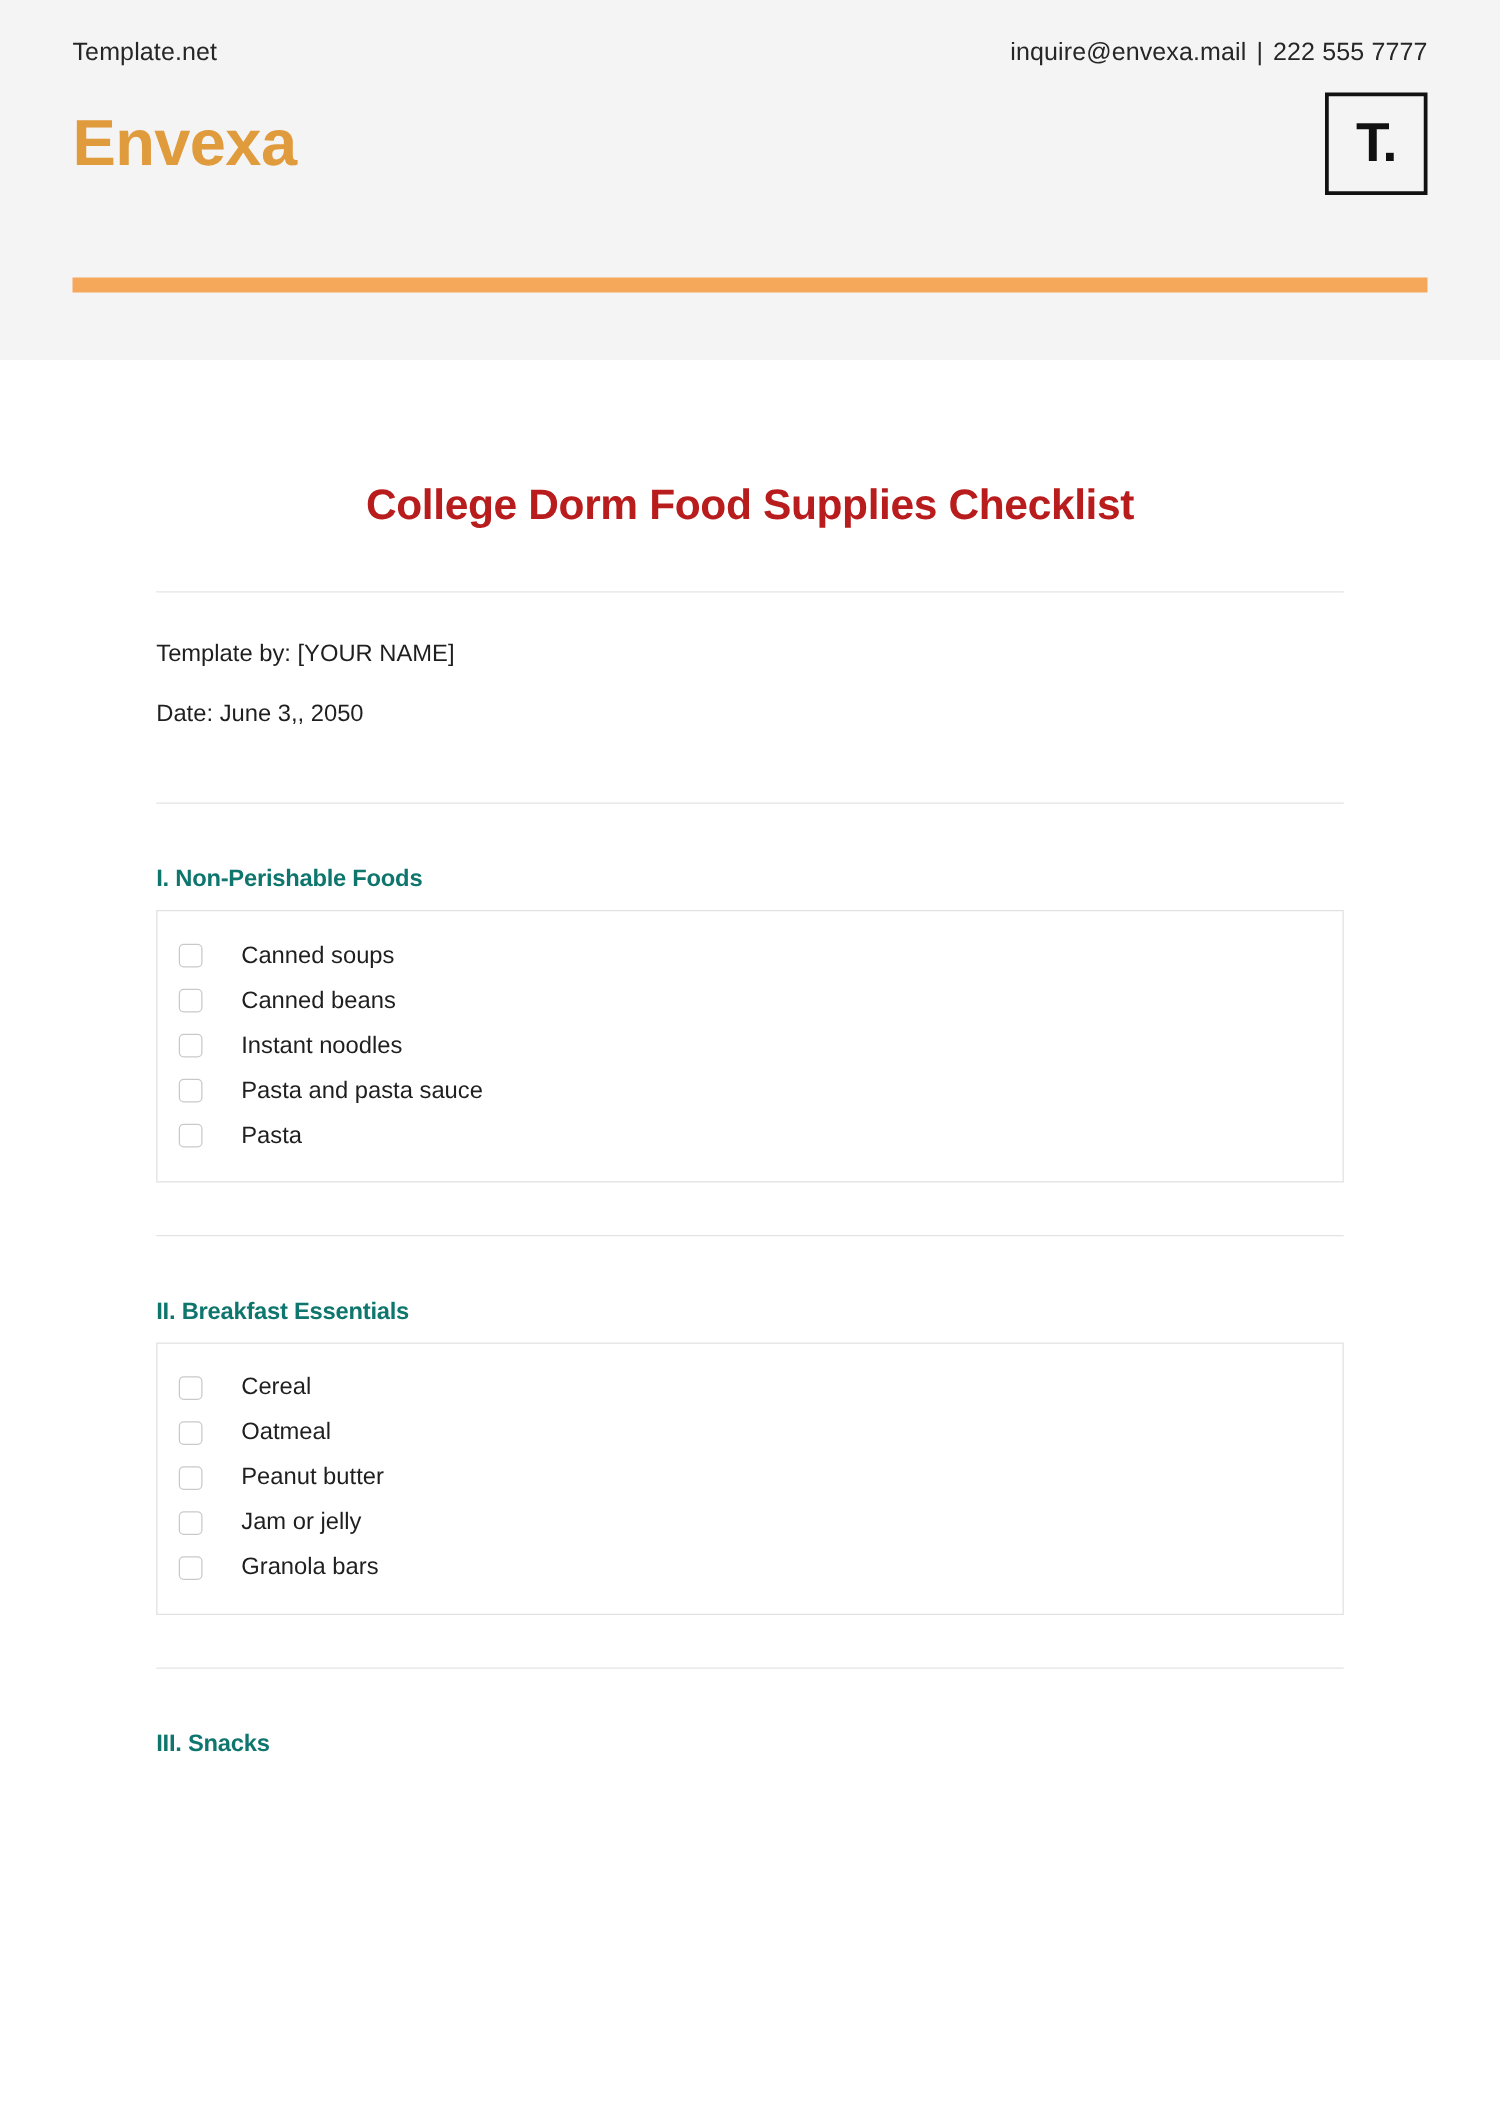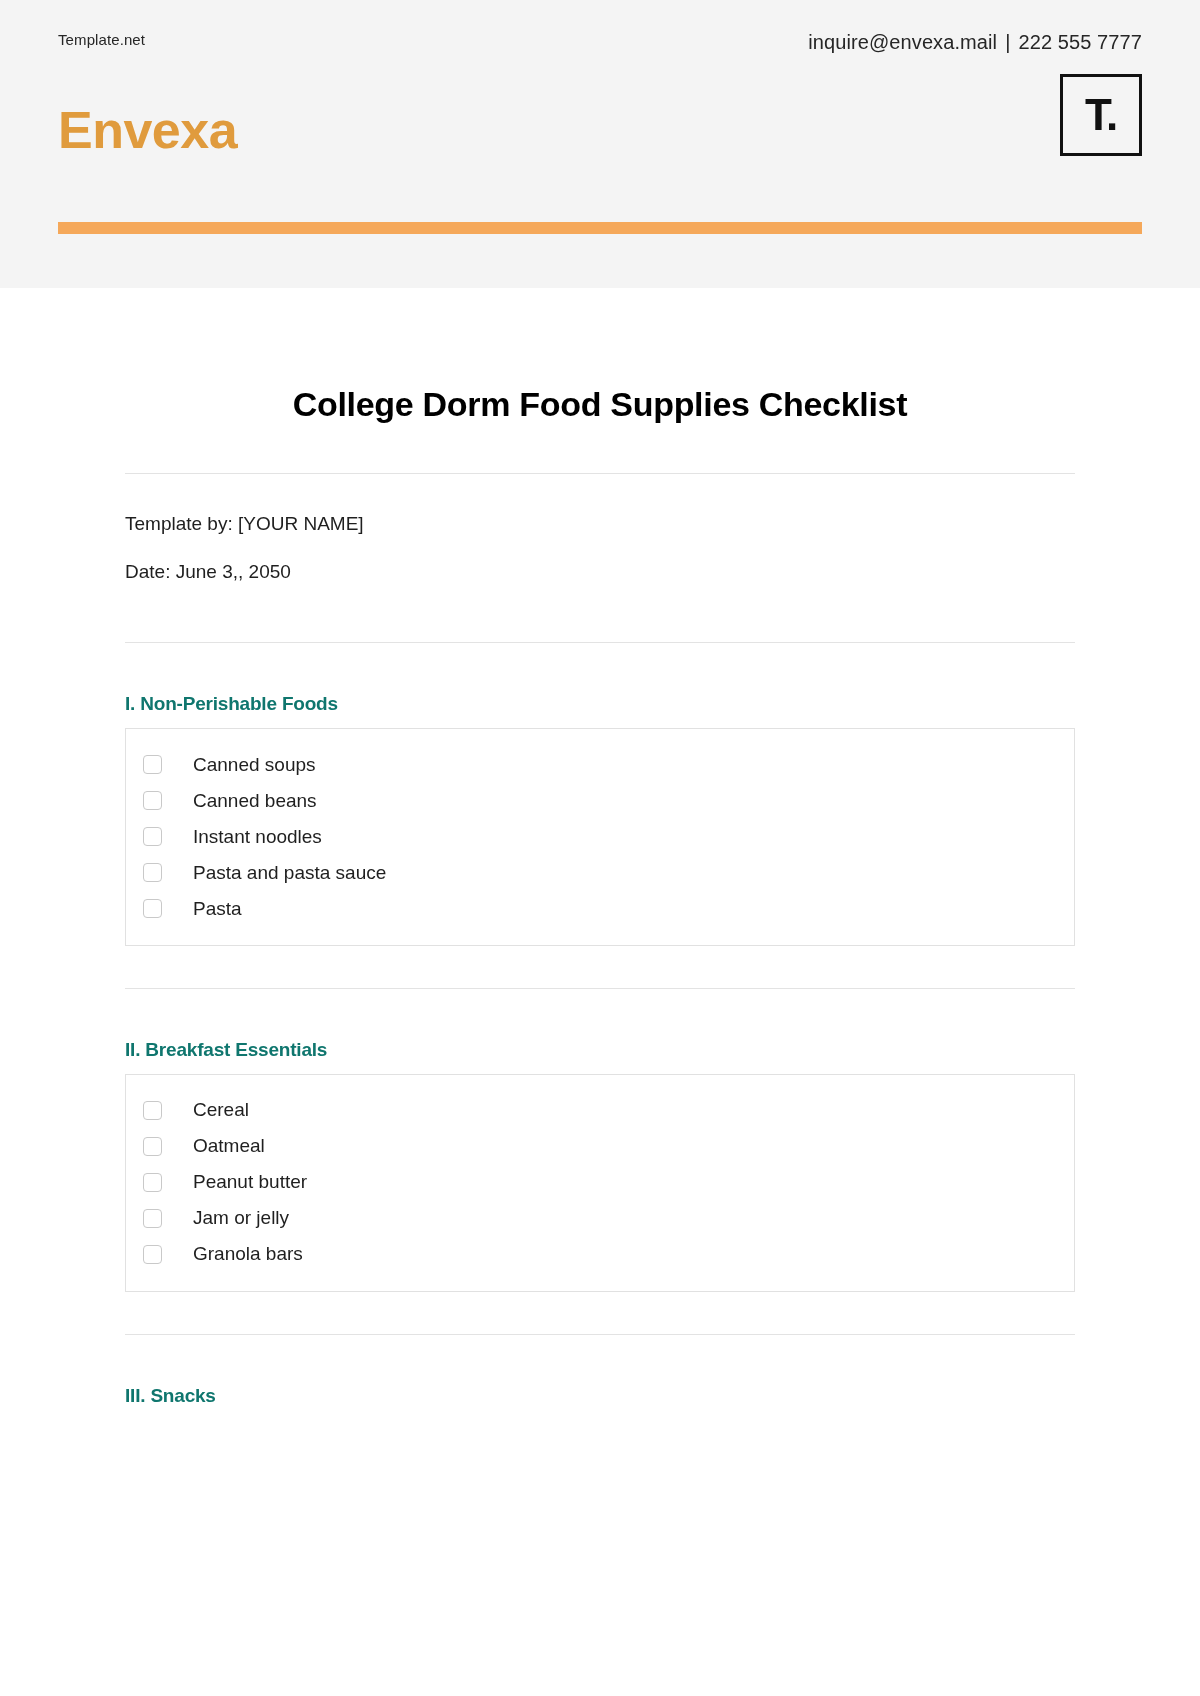--- a/index.html
+++ b/index.html
@@ -25,41 +25,41 @@
     position: relative;
     box-sizing: border-box;
   }
   .header-top {
     display: flex;
     justify-content: space-between;
     align-items: flex-start;
     padding: 32px 58px 0 58px;
   }
   .site-name {
-    font-size: 15px;
+    font-size: 20px;
     color: #262626;
     letter-spacing: 0.1px;
     line-height: 1;
   }
   .contact-line {
     font-size: 20px;
     color: #262626;
     letter-spacing: 0.1px;
     line-height: 1;
     white-space: nowrap;
   }
   .contact-sep {
     display: inline-block;
     padding: 0 8px;
   }
 
   .brand-row {
     display: flex;
     justify-content: space-between;
-    align-items: flex-end;
+    align-items: center;
     padding: 22px 58px 0 58px;
   }
   .wordmark {
     font-size: 52px;
     font-weight: bold;
     color: #e09b3d;
     letter-spacing: -0.5px;
     line-height: 1;
   }
   .logo-box {
@@ -93,21 +93,21 @@
   
   .doc {
     padding: 0 125px;
     box-sizing: border-box;
   }
 
   .doc-title {
     text-align: center;
     font-size: 34px;
     font-weight: bold;
-    color: #000000;
+    color: #b91c1c;
     margin: 96px 0 0 0;
     letter-spacing: -0.3px;
     line-height: 1.2;
   }
 
   .rule {
     border: none;
     border-top: 1px solid #e3e3e3;
     margin: 0;
     height: 0;

